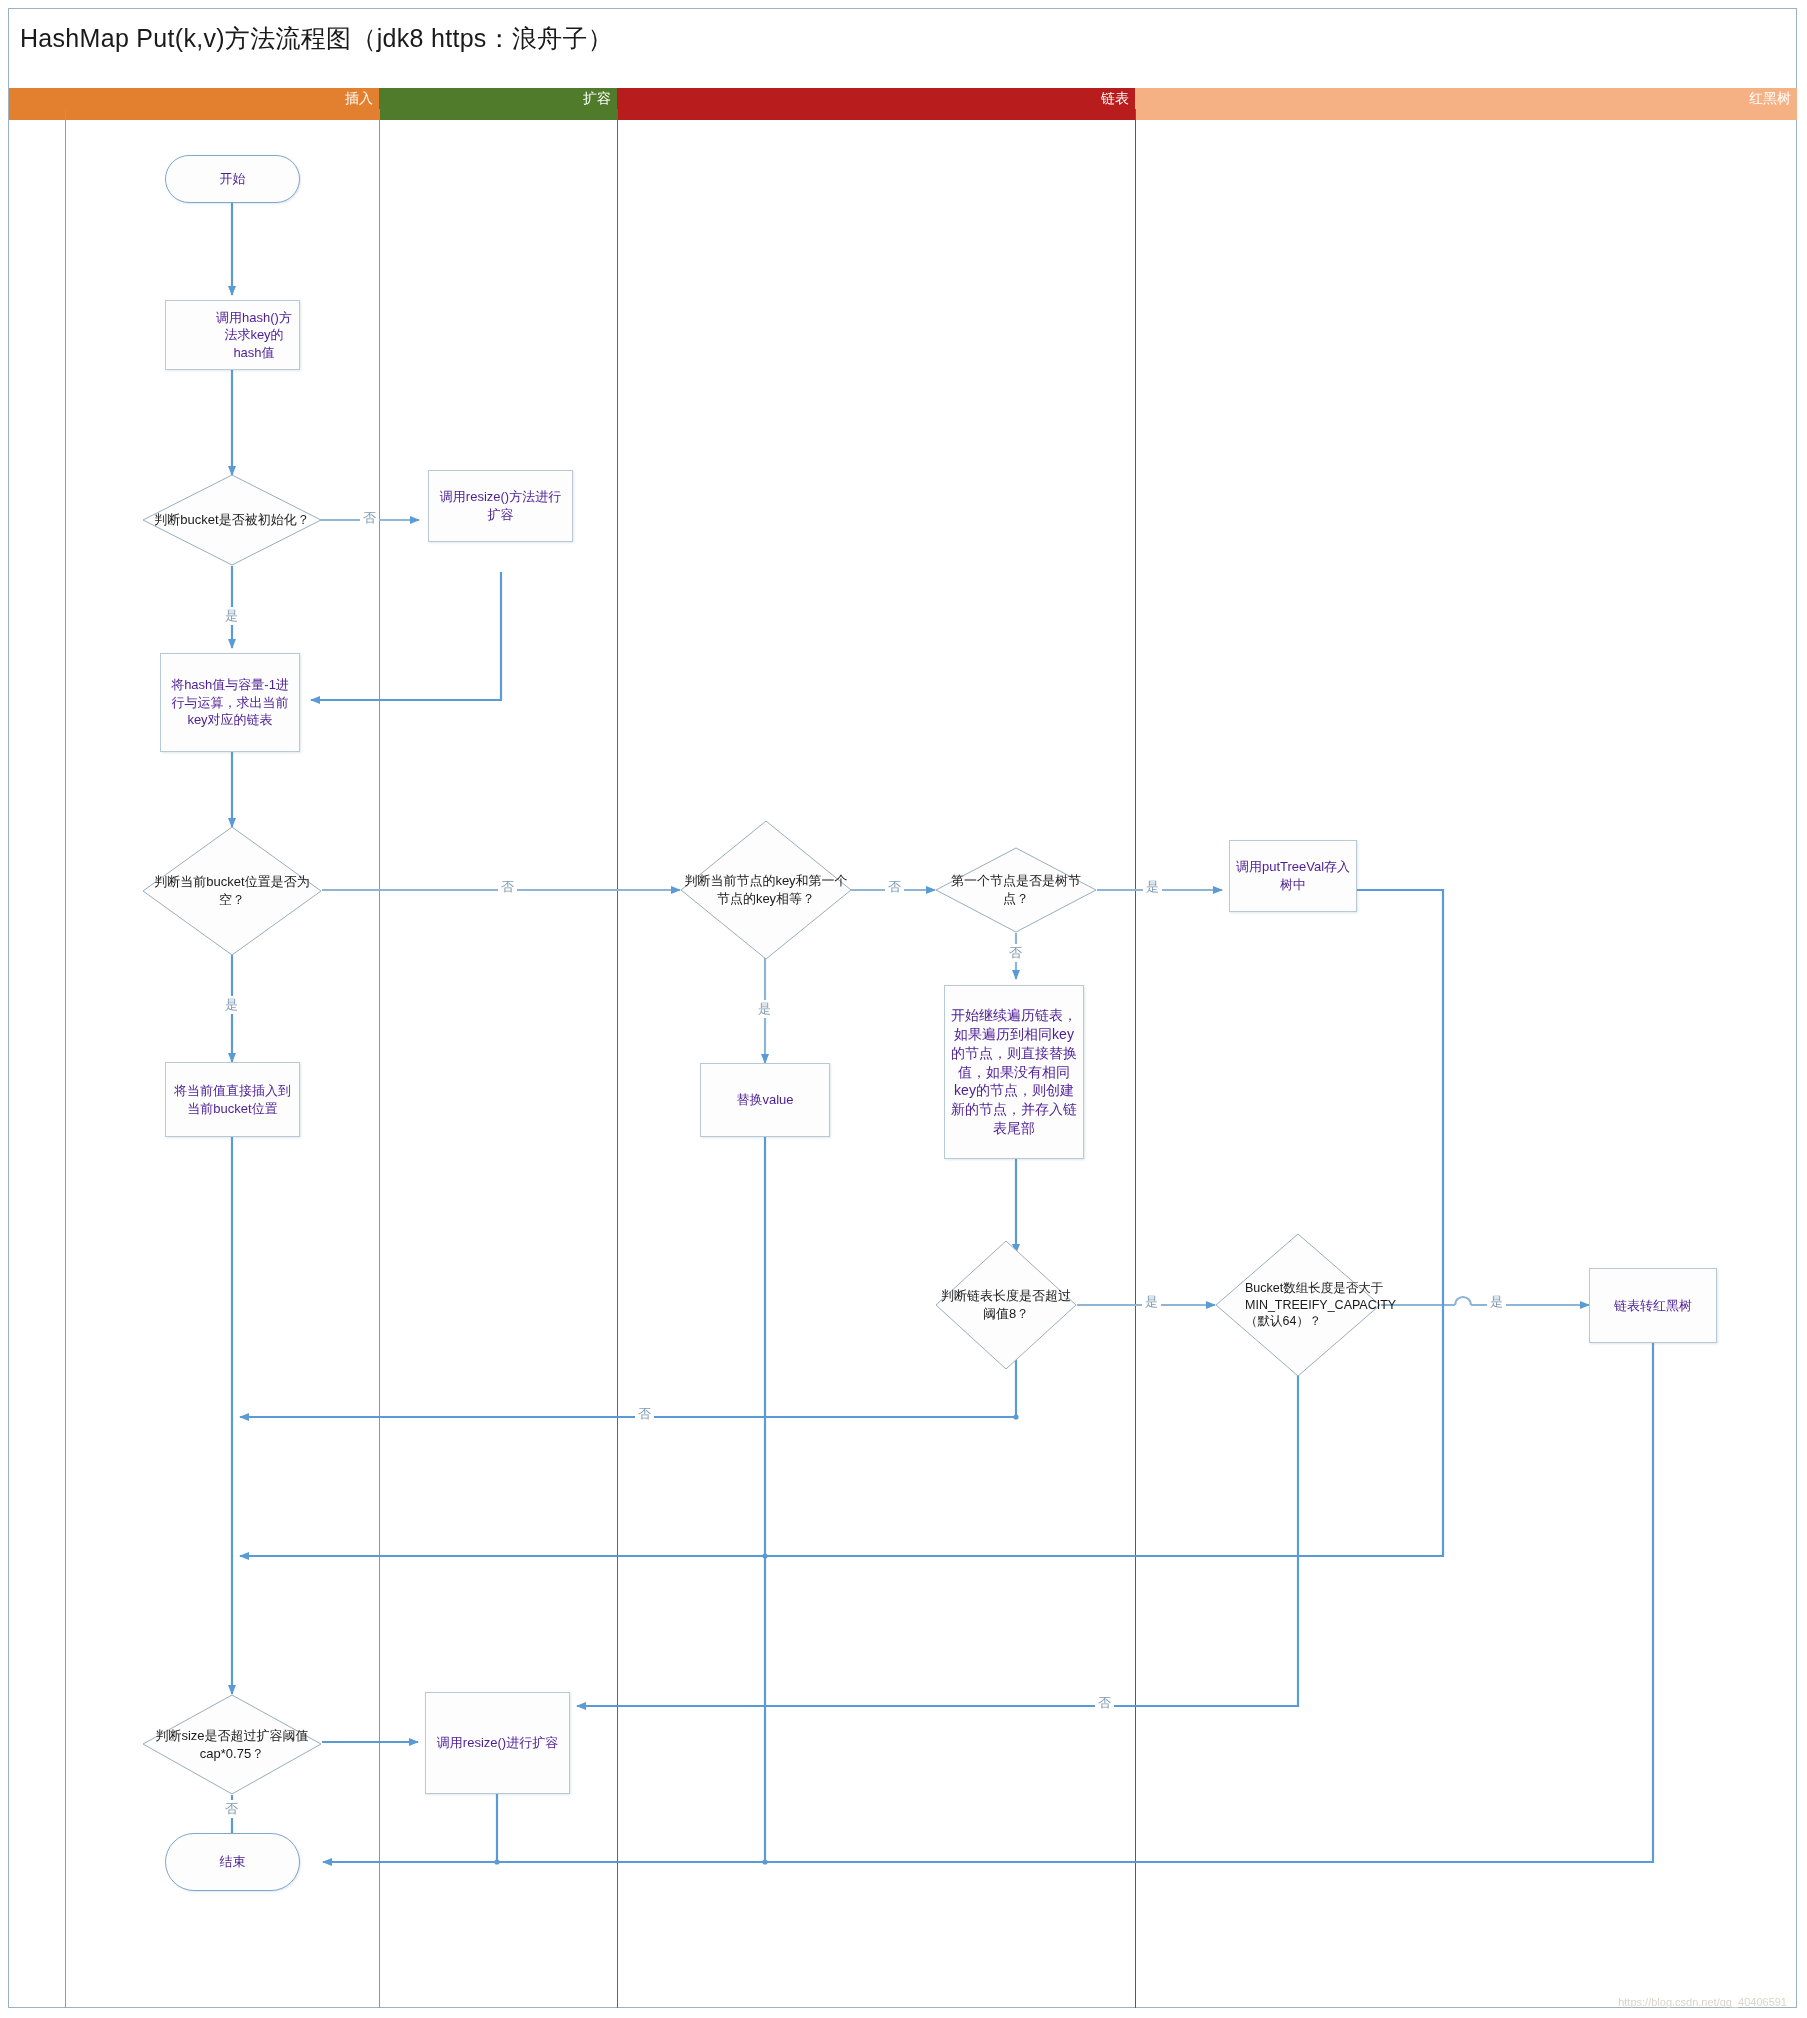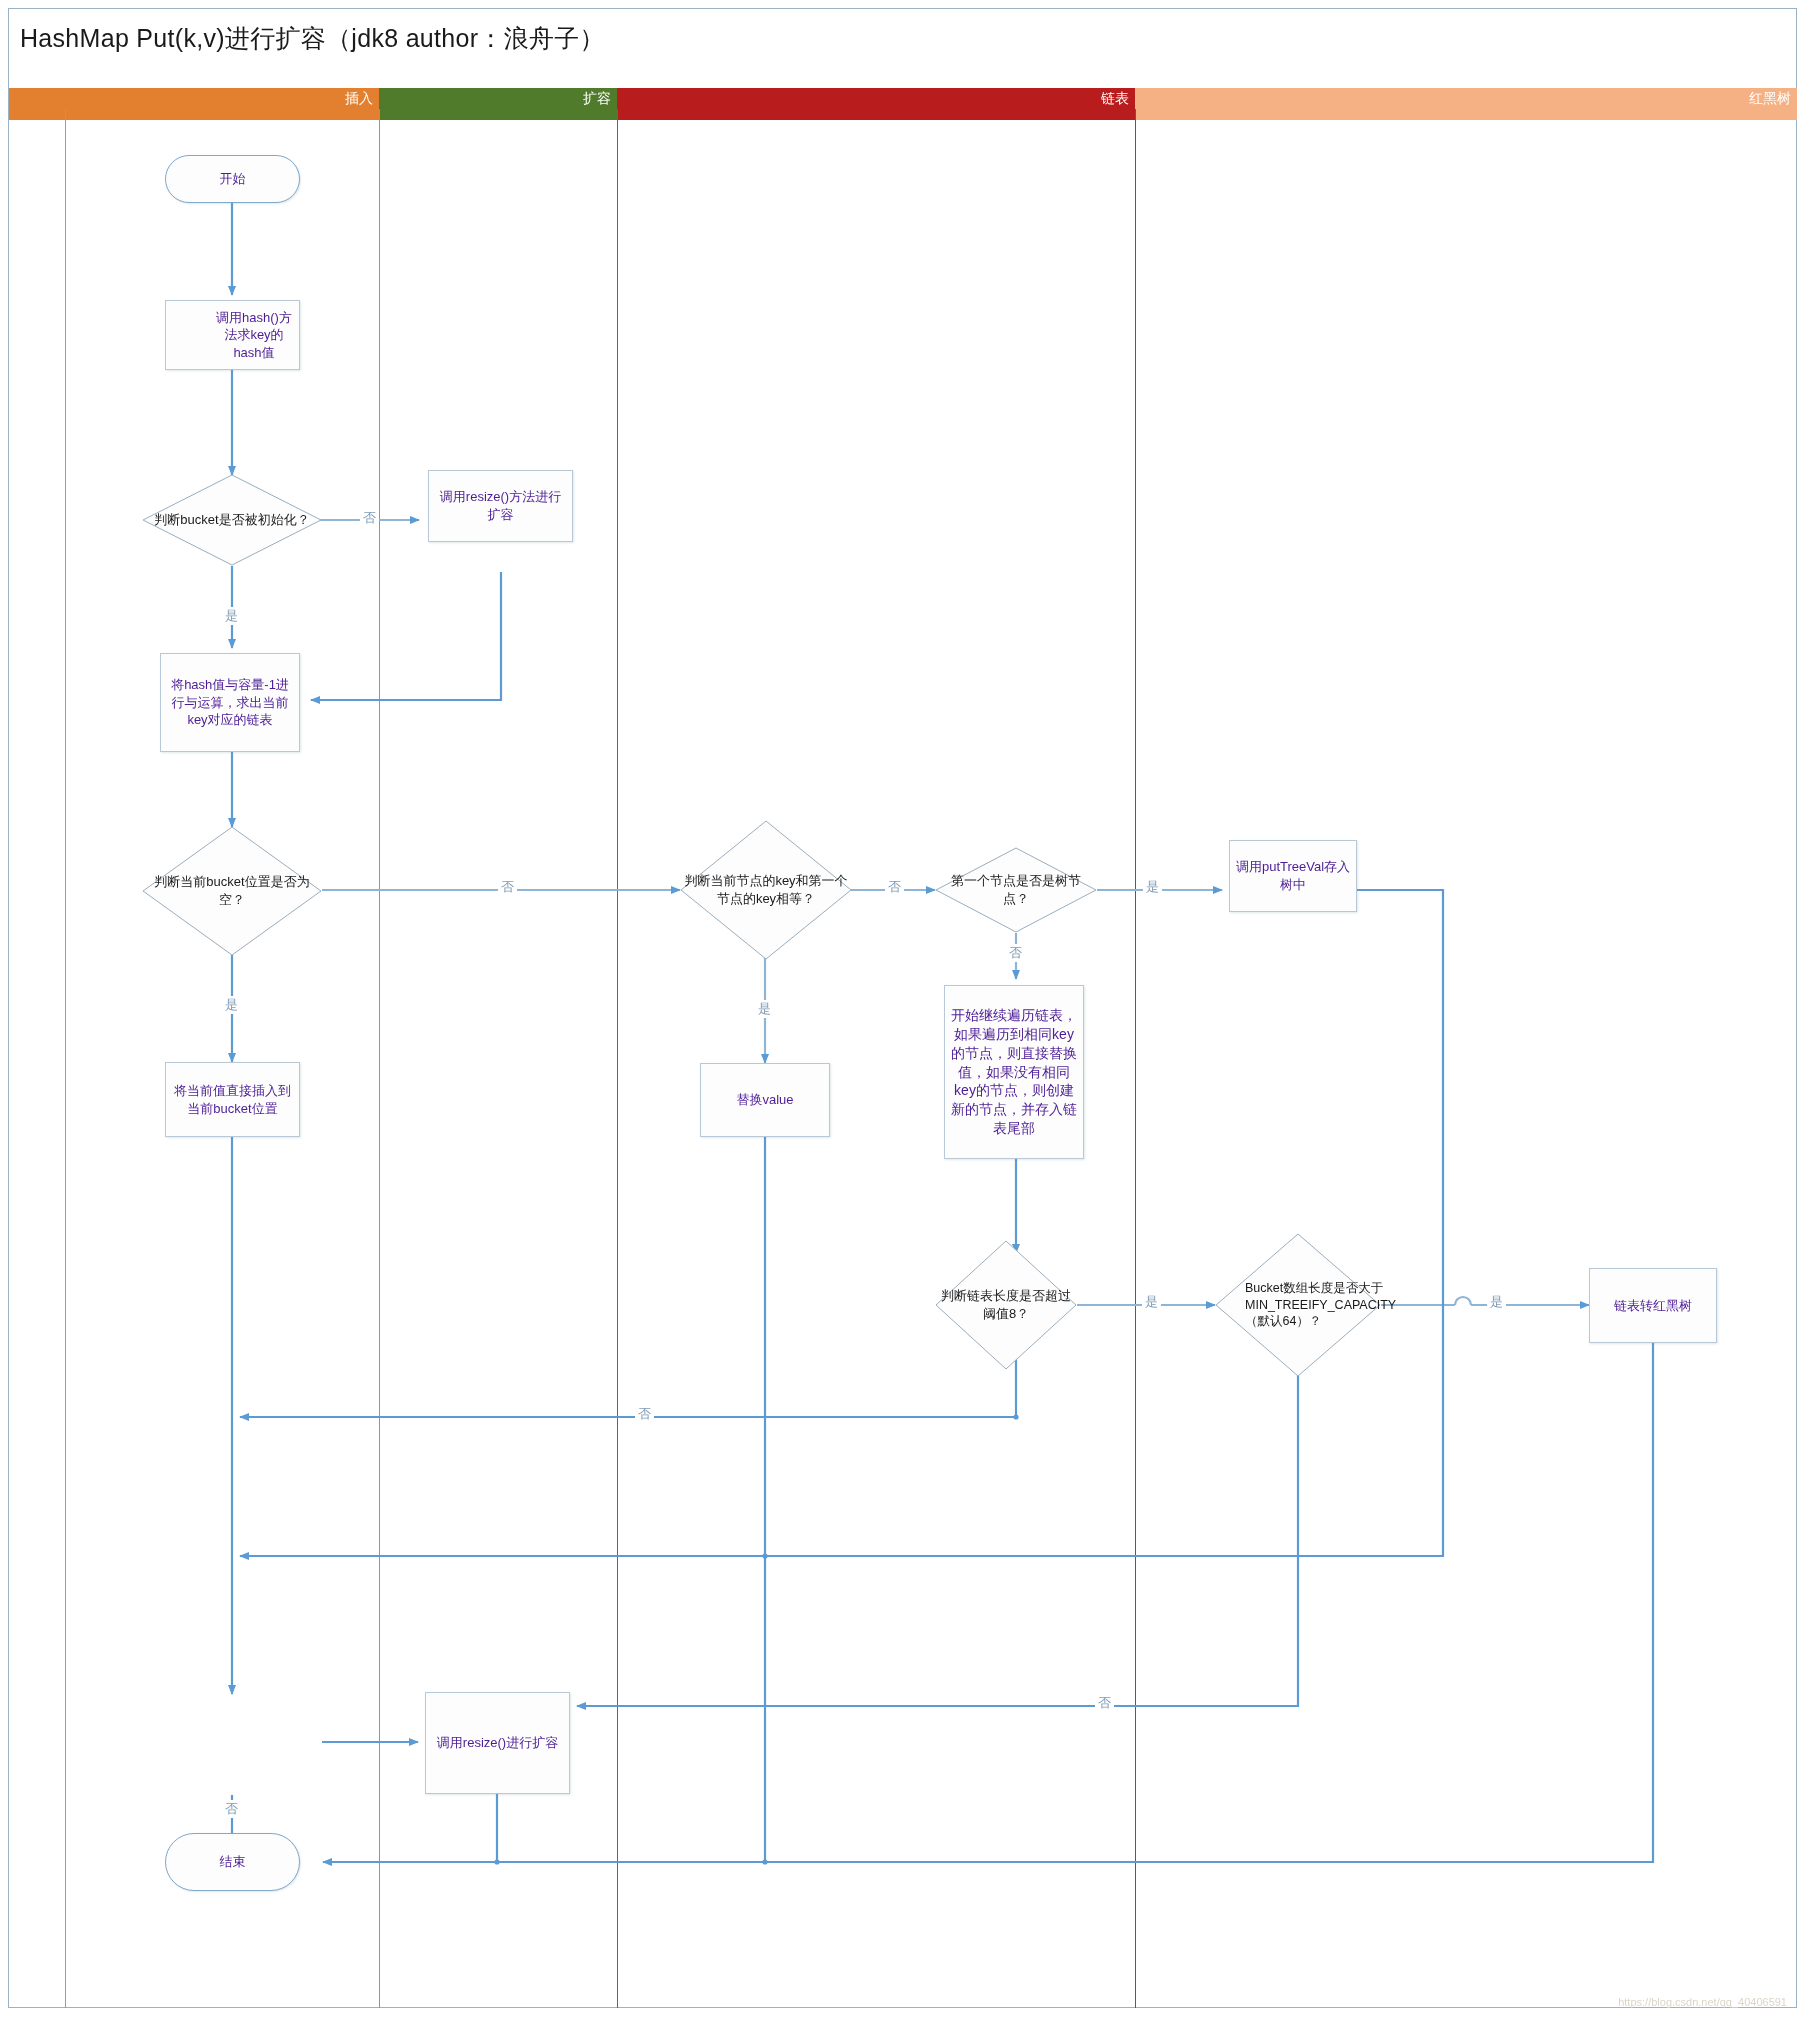--- a/index.html
+++ b/index.html
@@ -154,21 +154,21 @@
     white-space: nowrap;
   }
 </style>
 </head>
 <body>
 
 <div id="canvas">
 
   <div class="frame"></div>
 
-  <div class="title">HashMap Put(k,v)进行扩容（jdk8 author：浪舟子）</div>
+  <div class="title">HashMap Put(k,v)方法流程图（jdk8 https：浪舟子）</div>
 
   <div class="lane-header" style="left:9px; width:370px; background:#E3802F;">
     <span>插入</span>
   </div>
   <div class="lane-header" style="left:379px; width:238px; background:#4F7B2A;">
     <span>扩容</span>
   </div>
   <div class="lane-header" style="left:617px; width:518px; background:#b91c1c;">
     <span>链表</span>
   </div>
@@ -323,20 +323,26 @@
     <svg width="166" height="144">
       <polygon points="83,1 165,72 83,143 1,72" fill="#FDFDFD" stroke="#9AADBC" stroke-width="1"></polygon>
     </svg>
     <div class="diamond-label left-align">Bucket数组长度是否大于MIN_TREEIFY_CAPACITY（默认64）？</div>
   </div>
 
   <div class="node proc" style="left:1589px; top:1268px; width:128px; height:75px;">
     <span>链表转红黑树</span>
   </div>
 
+  <div class="diamond-wrap" style="left:142px; top:1694px; width:180px; height:101px;">
+    <svg width="180" height="101">
+      <polygon points="90,1 179,50 90,100 1,50" fill="#FDFDFD" stroke="#9AADBC" stroke-width="1"></polygon>
+    </svg>
+    <div class="diamond-label">判断size是否超过扩容阈值cap*0.75？</div>
+  </div>
 
   <div class="node proc" style="left:425px; top:1692px; width:145px; height:102px;">
     <span>调用resize()进行扩容</span>
   </div>
 
   <div class="node term" style="left:165px; top:1833px; width:135px; height:58px;">
     <span>结束</span>
   </div>
 
   <div class="edge-label" style="left:360px; top:509px;">否</div>

